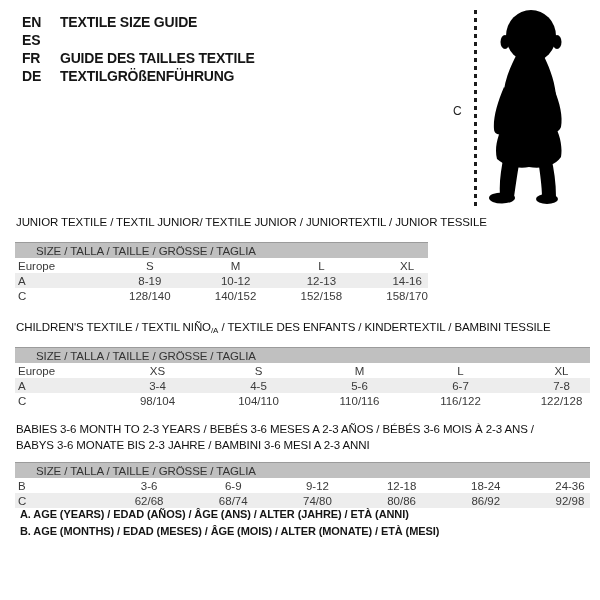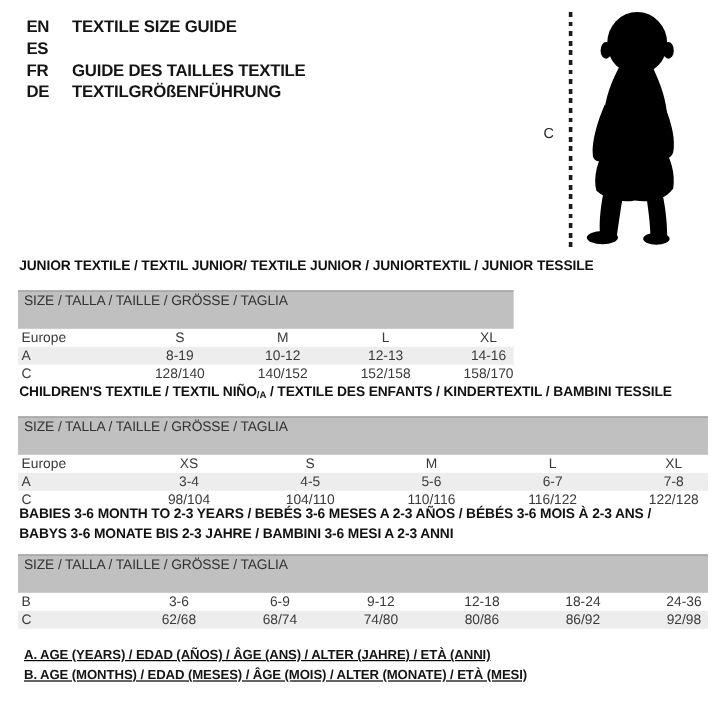--- a/index.html
+++ b/index.html
@@ -13,39 +13,39 @@
   .lang-code { width:38px; }
 
   
   .dashed-line { position:absolute; left:474px; top:10px; width:3px; height:198px;
     background:repeating-linear-gradient(to bottom,#1b1b1b 0 4px, transparent 4px 8px); }
   .measure-label { position:absolute; left:453px; top:104px; font-size:12px;
     font-weight:500; color:#222; }
   .silhouette { position:absolute; left:484px; top:9px; width:90px; height:200px; }
 
   
-  .sec-title { position:absolute; left:16px; font-size:11.5px; font-weight:bold;
+  .sec-title { position:absolute; left:16px; font-size:11.5px; font-weight:normal;
     color:#111; letter-spacing:-0.1px; white-space:nowrap; }
   .sec-title .sub { font-size:8px; vertical-align:-2px; }
   .sec-title.two-line { line-height:16px; white-space:normal; }
 
   
   .size-table { position:absolute; left:15px; }
   .t-junior { width:413px; top:242px; }
   .t-children { width:575px; top:347px; }
   .t-babies { width:575px; top:462px; }
-  .band { height:32px; line-height:16px; background:#c0c0c0; border-top:1px solid #9b9b9b;
-    font-size:11.5px; color:#333; padding-left:5px; letter-spacing:-0.1px; }
+  .band { height:16px; line-height:16px; background:#c0c0c0; border-top:1px solid #9b9b9b;
+    font-size:11.5px; color:#333; padding-left:21px; letter-spacing:-0.1px; }
   .trow { display:flex; height:15px; line-height:16px; font-size:11.5px; color:#3a3a3a;gap:44px; }
   .trow.shaded { background:#ededed; }
   .trow .lbl { width:70px; padding-left:3px; }
   .trow .cell { flex:1; text-align:center; }
 
   
-  .notes { position:absolute; left:20px; top:538px;text-decoration:underline; }
+  .notes { position:absolute; left:20px; top:506px; }
   .note-line { font-size:11px; font-weight:bold; color:#151515; line-height:17px;
     letter-spacing:-0.1px; white-space:nowrap; }
 </style>
 </head>
 <body>
 
 <div class="lang-list">
   <div class="lang-row">
     <span class="lang-code">EN</span>
     <span class="lang-label">TEXTILE SIZE GUIDE</span>

